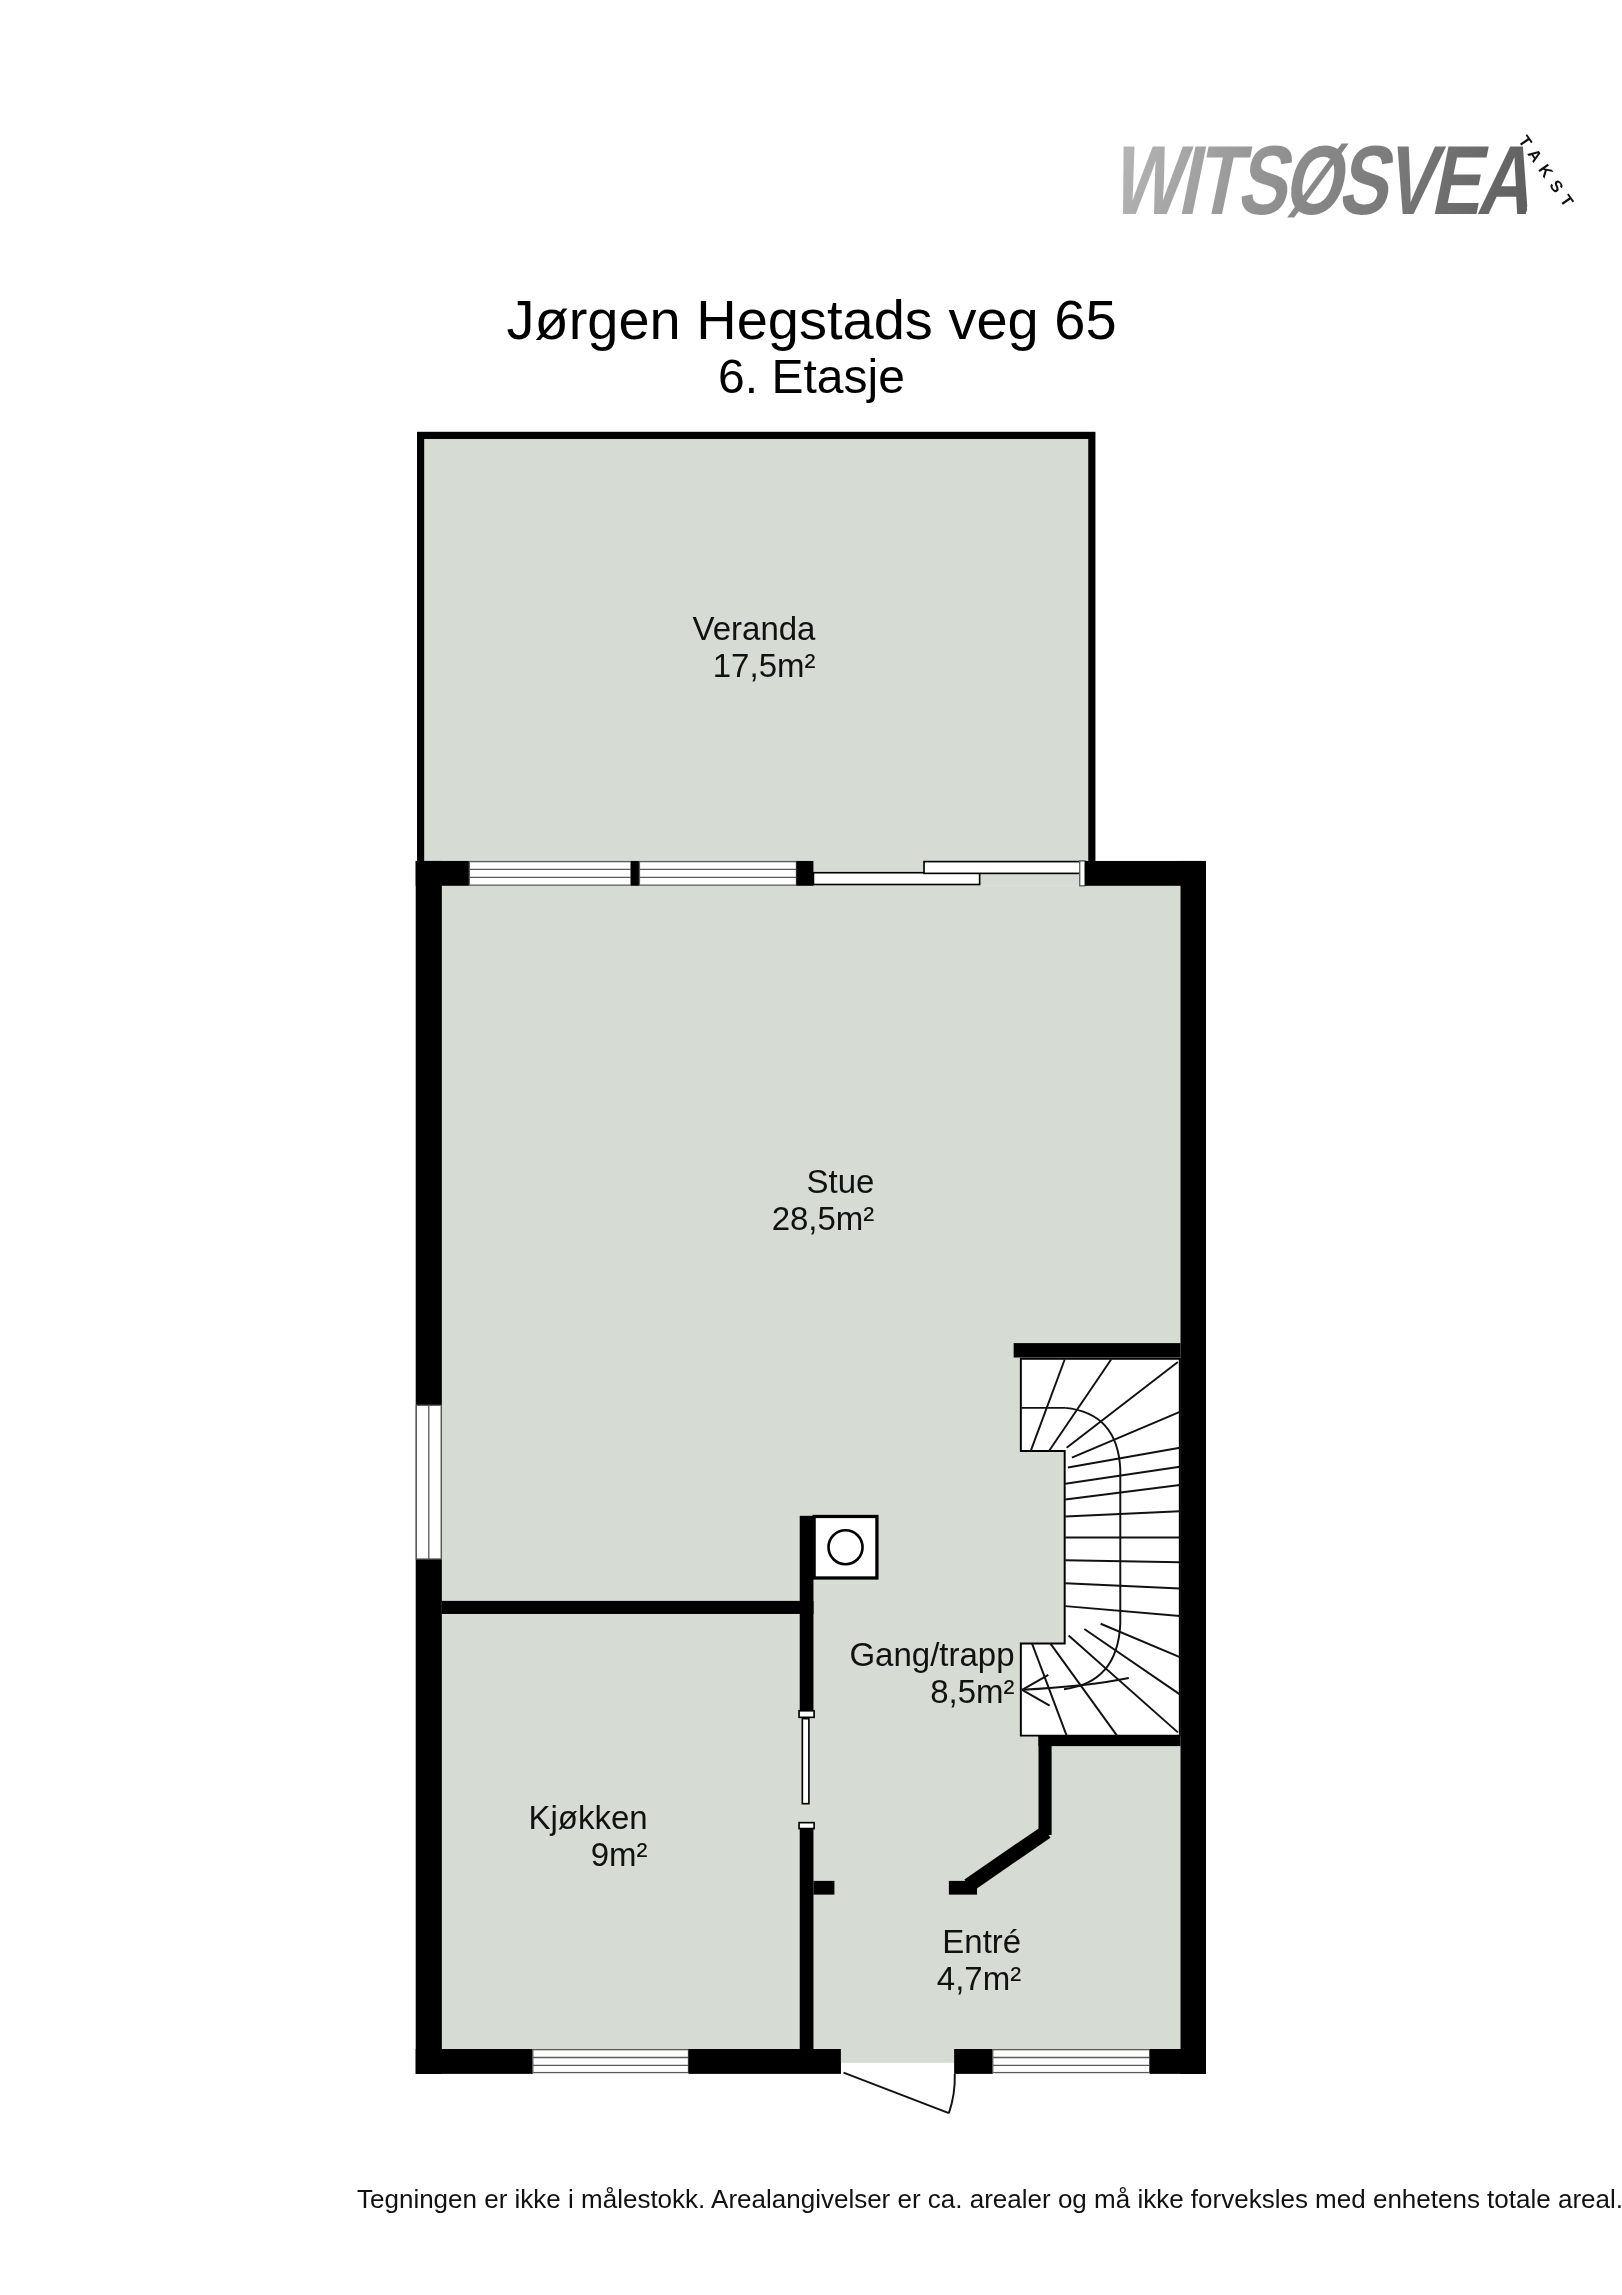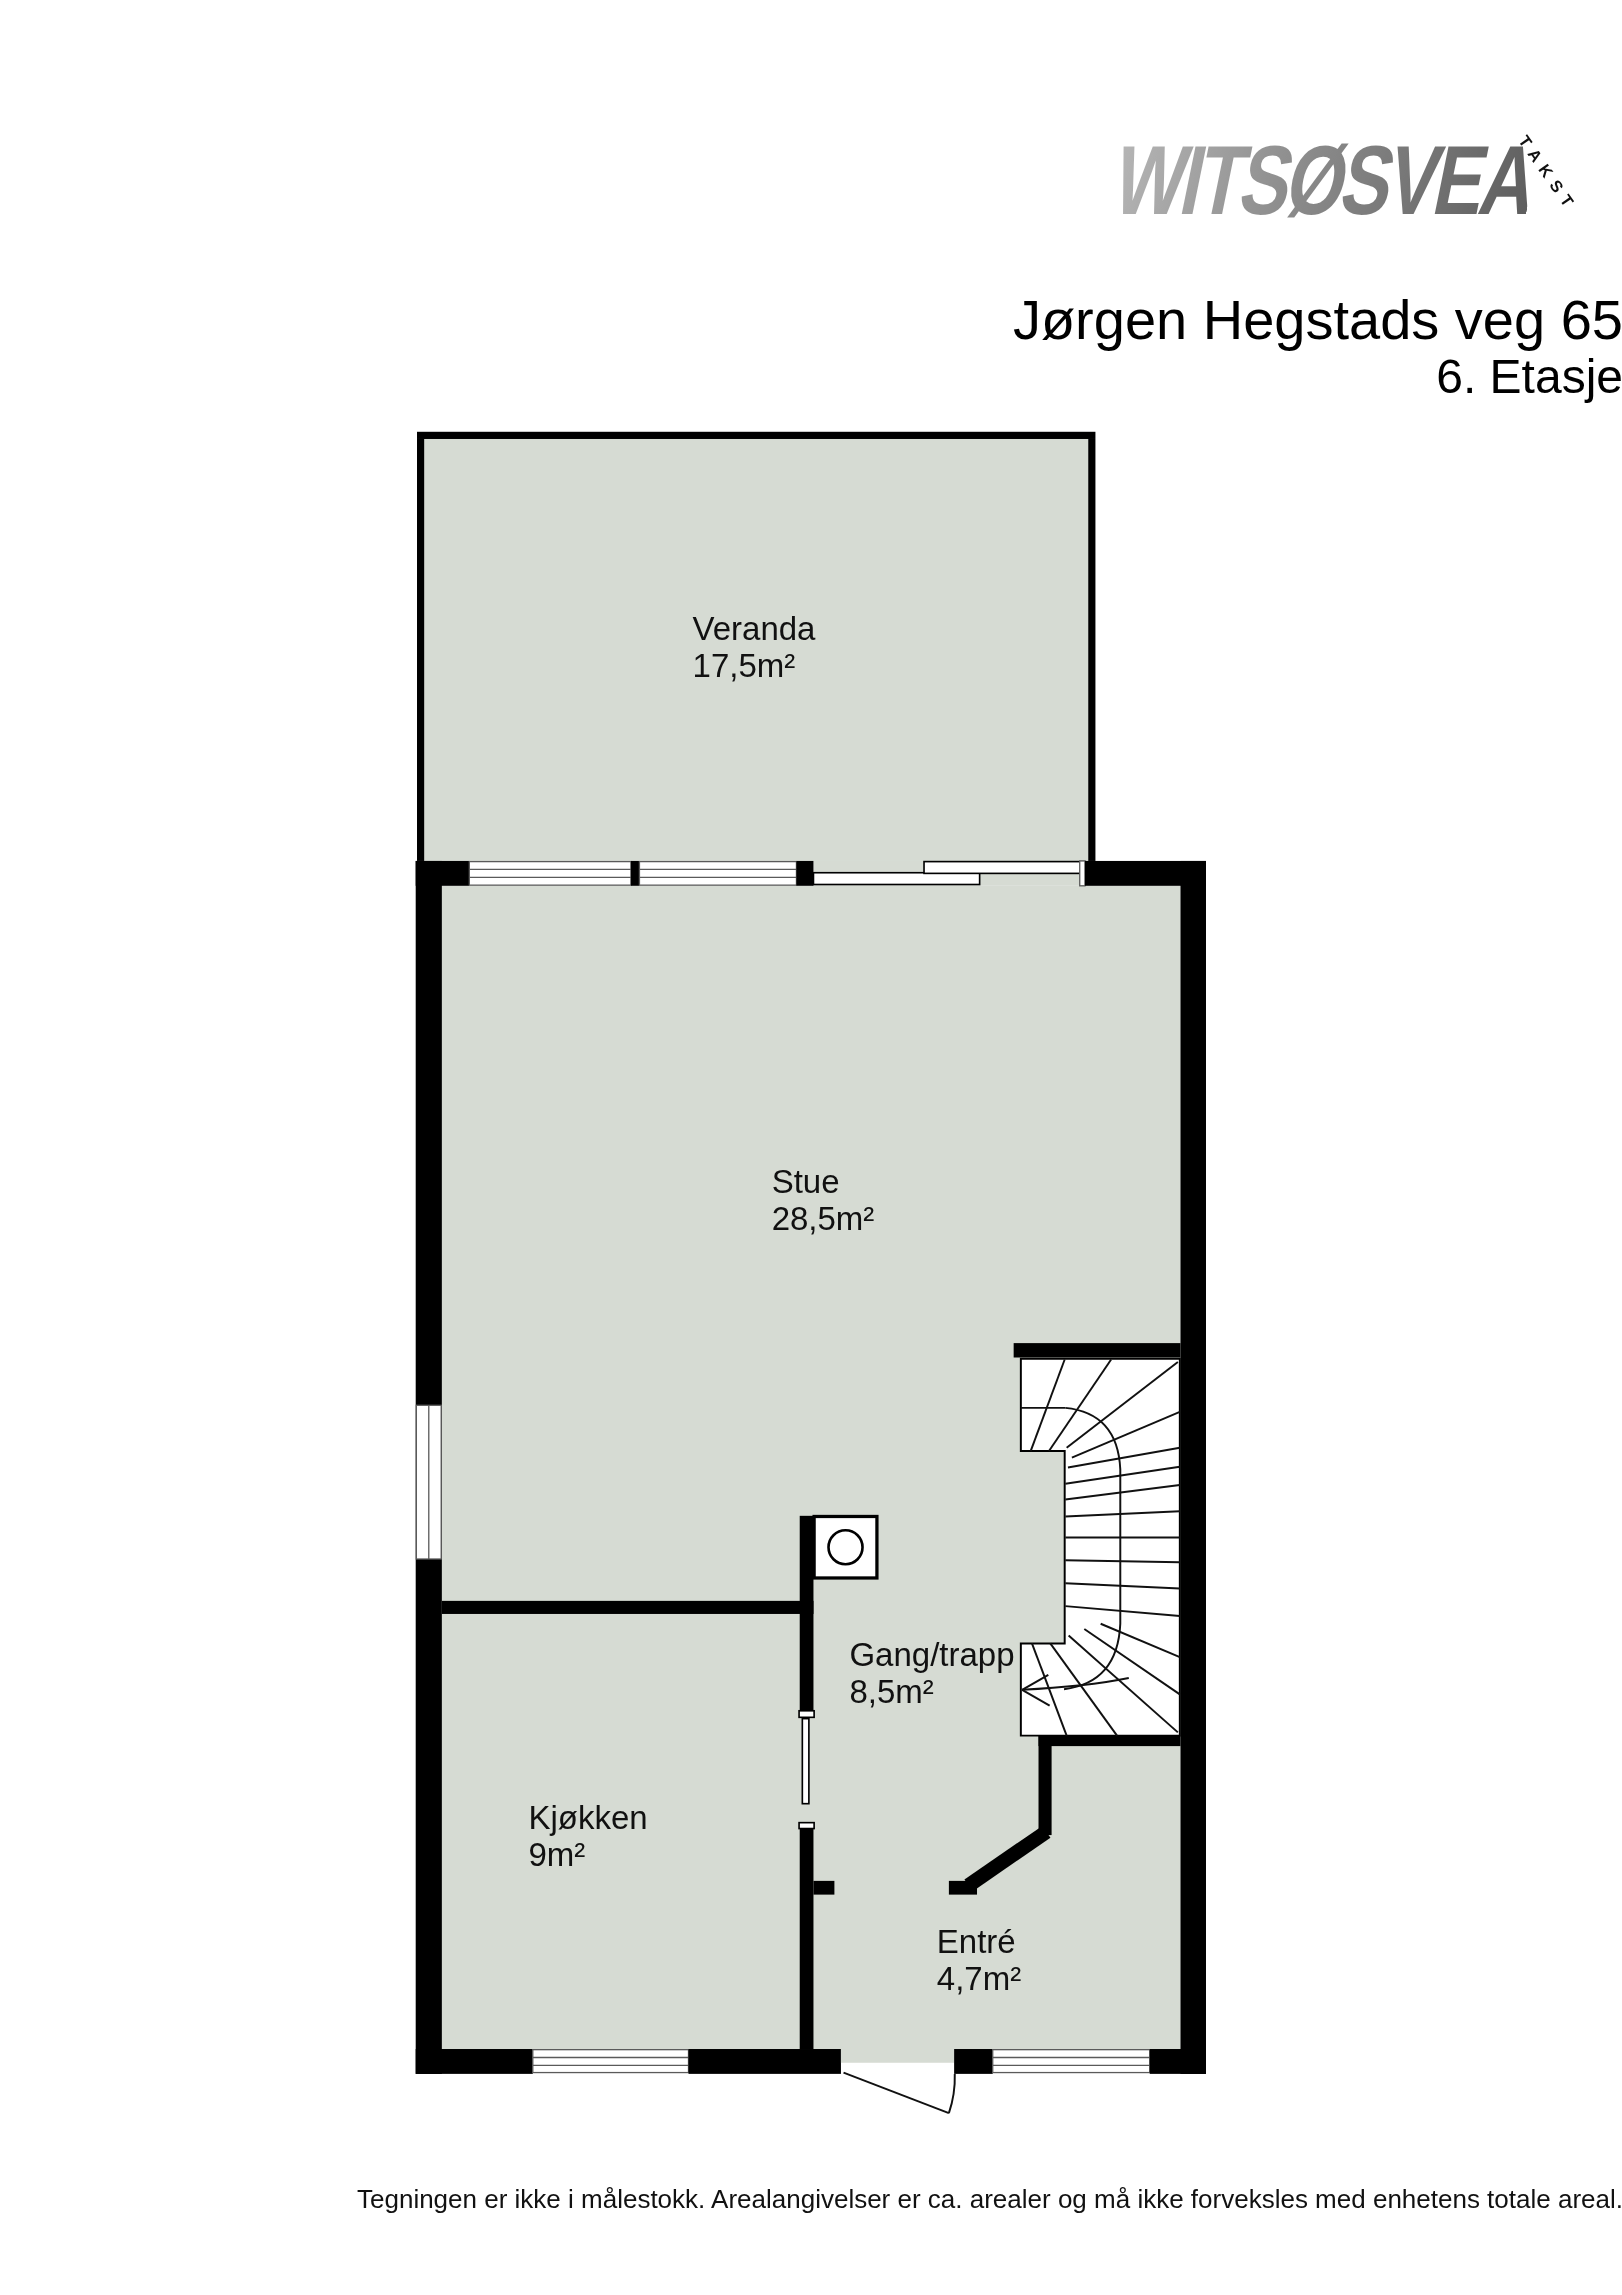--- a/index.html
+++ b/index.html
@@ -15,21 +15,21 @@
   
   .floor{fill:var(--floor,#d6dbd3);}
   .wall{fill:var(--wall,#000000);}
   .win{fill:#ffffff;stroke:var(--wframe,#555555);stroke-width:2;}
   .winline{stroke:var(--wframe,#666666);stroke-width:2;}
   .doorpanel{fill:#ffffff;stroke:#000000;stroke-width:2.5;}
   .tread{stroke:#111111;stroke-width:3;}
   .thinline{stroke:#111111;stroke-width:3;fill:none;}
 
   
-  .title-block{position:absolute;left:0;right:0;top:288px;text-align:right;color:#000;}
+  .title-block{position:absolute;left:0;right:0;top:288px;text-align:center;color:#000;}
   .title{font-size:56px;line-height:63px;}
   .subtitle{font-size:48px;line-height:52px;}
 
   
   .logo{position:absolute;top:131px;right:51px;width:458px;height:115px;}
   .logo-brand{
     display:inline-block;position:absolute;right:39px;top:0;
     font-size:98px;font-weight:bold;letter-spacing:-0.045em;line-height:98px;
     transform:scaleX(0.76) skewX(-15deg);transform-origin:right center;
     color:#7f7f7f;white-space:nowrap;
@@ -43,21 +43,21 @@
   }
   .logo-tagline{
     position:absolute;left:416px;top:1.3px;
     font-size:16.4px;font-weight:bold;letter-spacing:7.2px;color:#111;
     transform:rotate(55deg);transform-origin:left top;white-space:nowrap;
   }
 
   
   .room-label{
     position:absolute;transform:translate(-50%,-50%);
-    text-align:left;font-size:33px;line-height:37px;color:#111;white-space:nowrap;
+    text-align:right;font-size:33px;line-height:37px;color:#111;white-space:nowrap;
   }
 
   
   .disclaimer{
     position:absolute;left:0;right:0;top:2184px;
     text-align:right;font-size:26px;color:#111;
   }
 </style>
 </head>
 <body>

